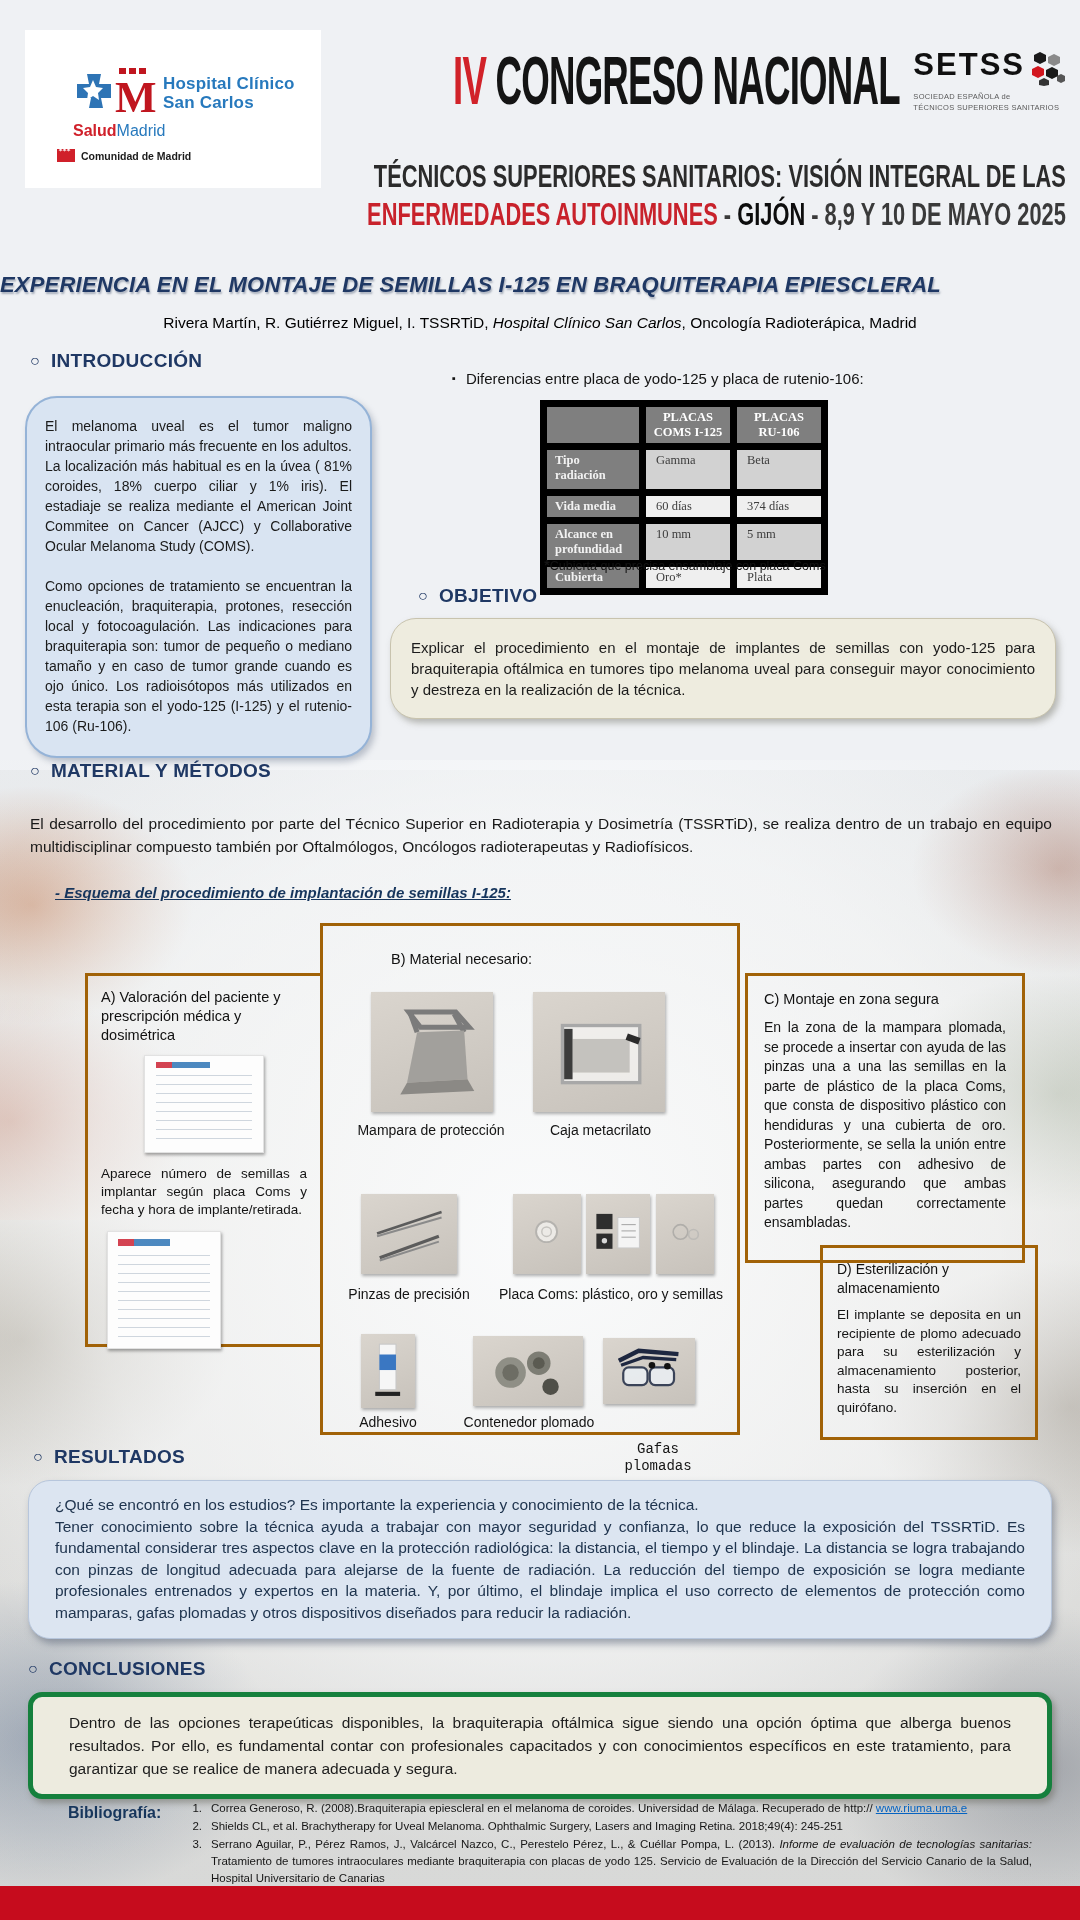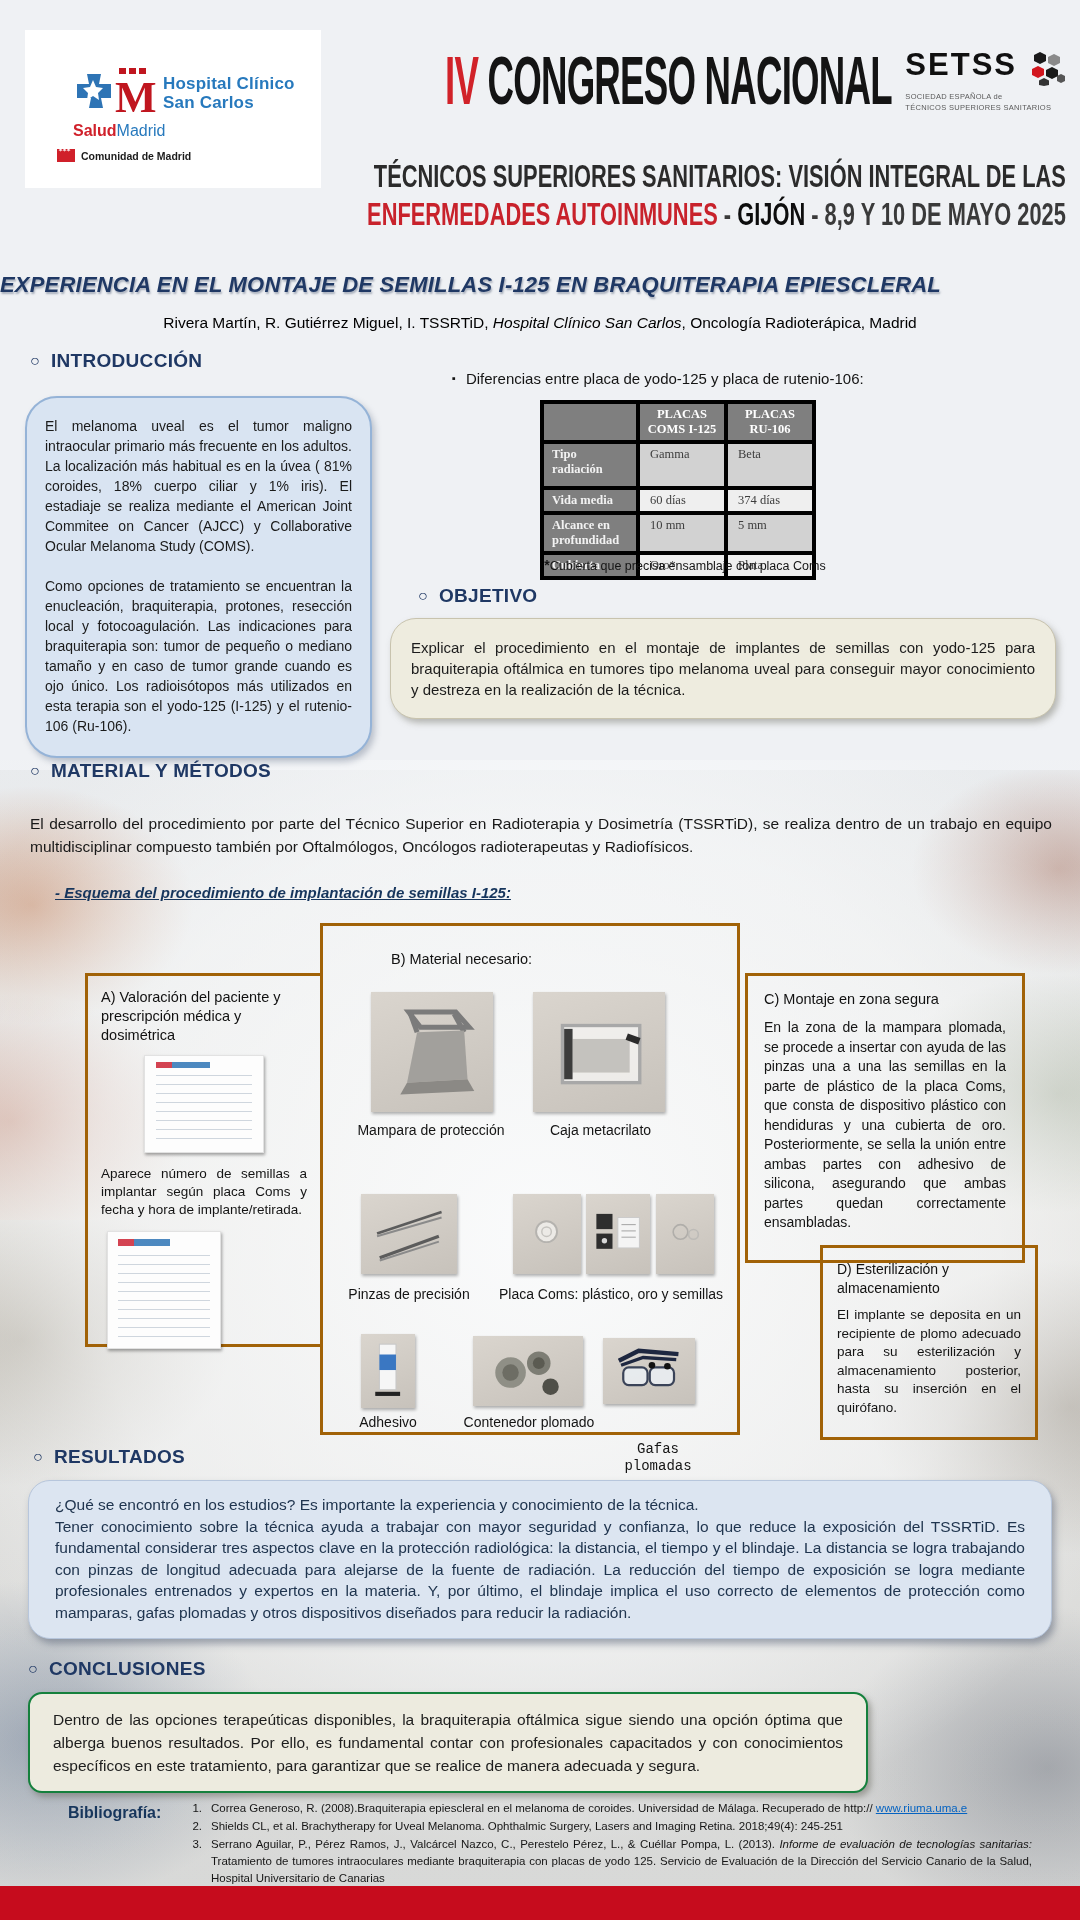--- a/index.html
+++ b/index.html
@@ -38,21 +38,21 @@
   .cam-flag::after{content:"✶✶✶";position:absolute;left:1px;top:-3px;font-size:6px;color:#fff;letter-spacing:-1px;}
   .cam-text{font-size:10.5px;font-weight:bold;color:#1c1c1c;}
 
   
   .congress{position:absolute;right:14px;top:40px;width:640px;height:200px;}
   .congress-row1{position:absolute;right:0;top:0;display:flex;justify-content:flex-end;align-items:flex-start;gap:14px;white-space:nowrap;}
   .congress-main{font-size:47px;font-weight:bold;letter-spacing:-1px;color:#141414;
     transform:scale(0.78,1.45);transform-origin:right top;white-space:nowrap;}
   .congress-main .numeral{color:#d12229;}
   .setss-block{margin-top:10px;text-align:left;}
-  .setss-row{display:flex;align-items:flex-start;gap:11px;}
+  .setss-row{display:flex;align-items:flex-start;gap:3px;}
   .setss-name{font-size:31px;font-weight:bold;letter-spacing:2px;color:#101010;line-height:30px;}
   .setss-sub{font-size:7.5px;color:#5a5a5a;letter-spacing:0.3px;line-height:9px;margin-top:2px;}
   .congress-line2{position:absolute;right:0;top:118px;font-size:26px;font-weight:bold;color:#2b2b2b;
     transform:scale(0.84,1.22);transform-origin:right top;white-space:nowrap;}
   .congress-line3{position:absolute;right:0;top:156px;font-size:26px;font-weight:bold;color:#3a3a3a;
     transform:scale(0.84,1.22);transform-origin:right top;white-space:nowrap;}
   .congress-line3 .disease{color:#c8222b;}
   .congress-line3 .city{color:#0d0d0d;font-weight:900;}
 
   
@@ -71,21 +71,21 @@
     box-shadow:3px 4px 6px rgba(120,130,150,0.45);
     padding:18px 18px 20px 18px;font-size:14px;line-height:20px;color:#1b1b1b;text-align:justify;}
   .intro-box p{margin:0;}
   .intro-box p + p{margin-top:20px;}
 
   
   .cmp-bullet{position:absolute;left:452px;top:370px;font-size:15px;color:#141414;}
   .cmp-bullet::before{content:"▪";font-size:11px;margin-right:10px;position:relative;top:-2px;}
   .cmp-table-wrap{position:absolute;left:540px;top:400px;}
   table.cmp{border-collapse:collapse;font-family:"Liberation Serif",serif;font-size:12.5px;}
-  table.cmp th,table.cmp td{border:4px solid #000000;vertical-align:top;}
+  table.cmp th,table.cmp td{border:7px solid #000000;vertical-align:top;}
   table.cmp th{background:#7f7f7f;color:#fff;font-weight:bold;text-align:center;width:72px;padding:3px 6px;line-height:15px;}
   table.cmp th.corner{width:76px;}
   table.cmp td.lbl{background:#7f7f7f;color:#f2f2f2;font-weight:bold;padding:3px 8px;width:76px;line-height:15px;}
   table.cmp td.val{color:#3d3d3d;padding:3px 10px;line-height:15px;}
   table.cmp tr.shade td.val{background:#d2d2d2;}
   table.cmp tr.light td.val{background:#efefef;}
   .cmp-footnote{position:absolute;left:520px;top:557px;width:330px;text-align:center;font-size:12.5px;color:#141414;}
   .cmp-footnote .star{font-weight:bold;font-size:14px;}
 
   
@@ -145,24 +145,24 @@
   .cap-gafas{left:282px;top:515px;width:106px;font-family:Liberation Mono, monospace;}
 
   
   .resultados-box{position:absolute;left:28px;top:1480px;width:1024px;box-sizing:border-box;
     background:#dce5f1;border:1px solid #b7c6dc;border-radius:22px;
     box-shadow:3px 5px 7px rgba(85,95,115,0.5);
     padding:13px 26px 15px 26px;font-size:15.5px;line-height:21.5px;color:#20354f;}
   .resultados-box .r-p{text-align:justify;margin:0;}
 
   
-  .conclusiones-box{position:absolute;left:28px;top:1692px;width:840px;box-sizing:border-box;
-    background:#edebdf;border:2px solid #15803d;border-radius:14px;
+  .conclusiones-box{position:absolute;left:28px;top:1692px;width:1024px;box-sizing:border-box;
+    background:#edebdf;border:5px solid #15803d;border-radius:14px;
     box-shadow:3px 4px 6px rgba(110,110,100,0.55);
-    padding:14px 23px;font-size:15.5px;line-height:23px;color:#1d1d1d;text-align:justify;}
+    padding:14px 36px;font-size:15.5px;line-height:23px;color:#1d1d1d;text-align:justify;}
 
   
   .biblio-label{position:absolute;left:68px;top:1804px;font-size:16px;font-weight:bold;color:#17365c;}
   .biblio-list{position:absolute;left:188px;top:1800px;width:844px;font-size:11.5px;line-height:17px;color:#161616;}
   .ref{display:flex;gap:9px;margin-bottom:1px;}
   .ref-num{min-width:14px;text-align:right;flex:0 0 auto;}
   .ref-text{flex:1;text-align:justify;}
   .ref-link{color:#0563c1;text-decoration:underline;cursor:pointer;}
   .ref-italic{font-style:italic;}
 

